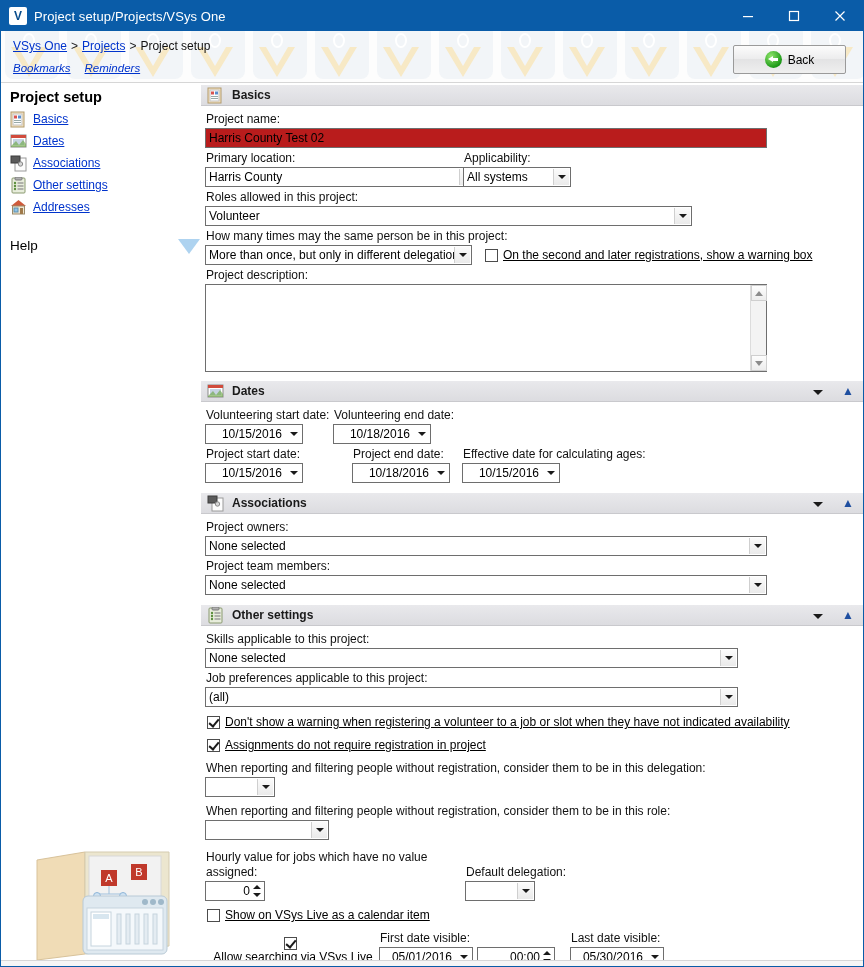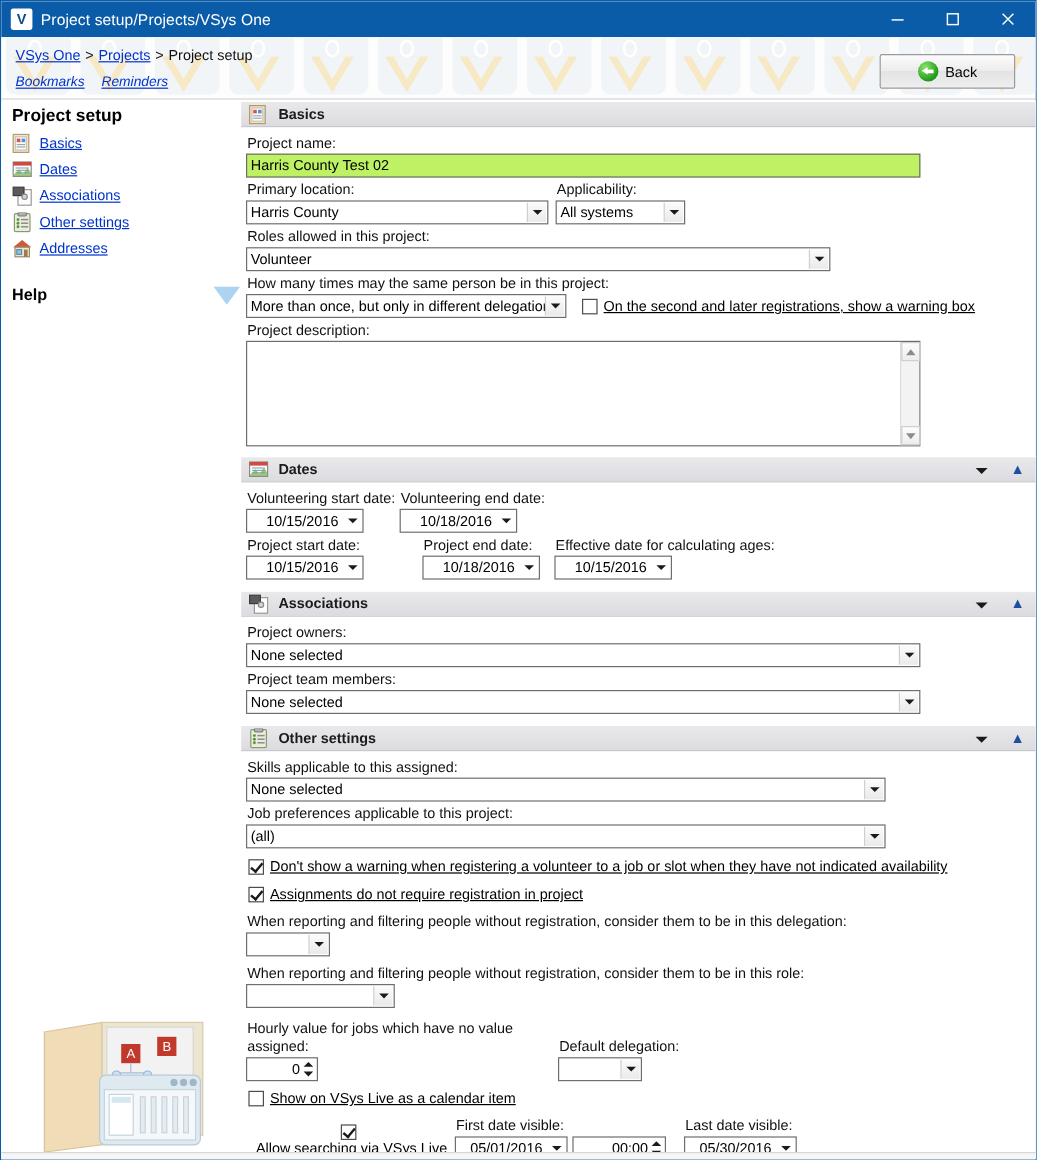--- a/index.html
+++ b/index.html
@@ -181,21 +181,21 @@
   }
   .side-item {
     display: flex; align-items: center;
     height: 22px; padding-left: 9px;
   }
   .side-ico { width: 17px; height: 17px; margin-right: 6px; flex: none; position: relative; }
   .side-item a {
     color: #0033cc; text-decoration: underline; font-size: 12px;
   }
   .help-head {
-    font-size: 13.5px; font-weight: bold;
+    font-size: 13.5px; font-weight: normal;
     margin: 20px 0 0 9px;
     position: relative;
   }
   .help-tri {
     position: absolute; left: 168px; top: 1px;
     width: 0; height: 0;
     border-left: 11px solid transparent;
     border-right: 11px solid transparent;
     border-top: 15px solid #aed3f0;
   }
@@ -234,21 +234,21 @@
     color: #1f4fa0; font-size: 12px; line-height: 13px;
     text-align: center; font-weight: bold;
   }
 
   .sect-body { padding: 3px 0 2px 4px; position: relative; }
 
   .lbl { font-size: 12px; color: #111; line-height: 15px; margin: 3px 0 1px 1px; }
 
   .tin {
     height: 20px; border: 1px solid #6e6e6e;
-    background: #bef264; font-size: 12px;
+    background: #b91c1c; font-size: 12px;
     padding: 1px 3px; line-height: 17px;
     display: flex; align-items: center;
   }
   .combo {
     height: 20px; border: 1px solid #6e6e6e;
     background: #fff; font-size: 12px;
     display: flex; align-items: center;
     padding-left: 3px; position: relative;
   }
   .combo .arrow {
@@ -589,21 +589,21 @@
 
       <div class="sect-body">
         <div class="lbl">Project name:</div>
         <div class="tin" style="width:562px;">
           <span>Harris County Test 02</span>
         </div>
 
         <div class="row">
           <div style="width:258px;">
             <div class="lbl">Primary location:</div>
-            <div class="combo" style="width:252px;">
+            <div class="combo" style="width:272px;">
               <span>Harris County</span>
               <span class="arrow">
                   <i></i>
                 </span>
             </div>
           </div>
           <div>
             <div class="lbl">Applicability:</div>
             <div class="combo" style="width:108px;">
               <span>All systems</span>
@@ -750,21 +750,21 @@
             <rect x="7.5" y="8.4" width="6" height="1.2" fill="#8a8a8a"></rect>
             <rect x="7.5" y="11.4" width="6" height="1.2" fill="#8a8a8a"></rect>
           </svg>
         </span>
         <span class="sh-title">Other settings</span>
         <span class="sh-caret"></span>
         <span class="sh-chev">▲</span>
       </div>
 
       <div class="sect-body">
-        <div class="lbl">Skills applicable to this assigned:</div>
+        <div class="lbl">Skills applicable to this project:</div>
         <div class="combo" style="width:533px;">
           <span>None selected</span>
           <span class="arrow">
               <i></i>
             </span>
         </div>
 
         <div class="lbl">Job preferences applicable to this project:</div>
         <div class="combo" style="width:533px;">
           <span>(all)</span>

